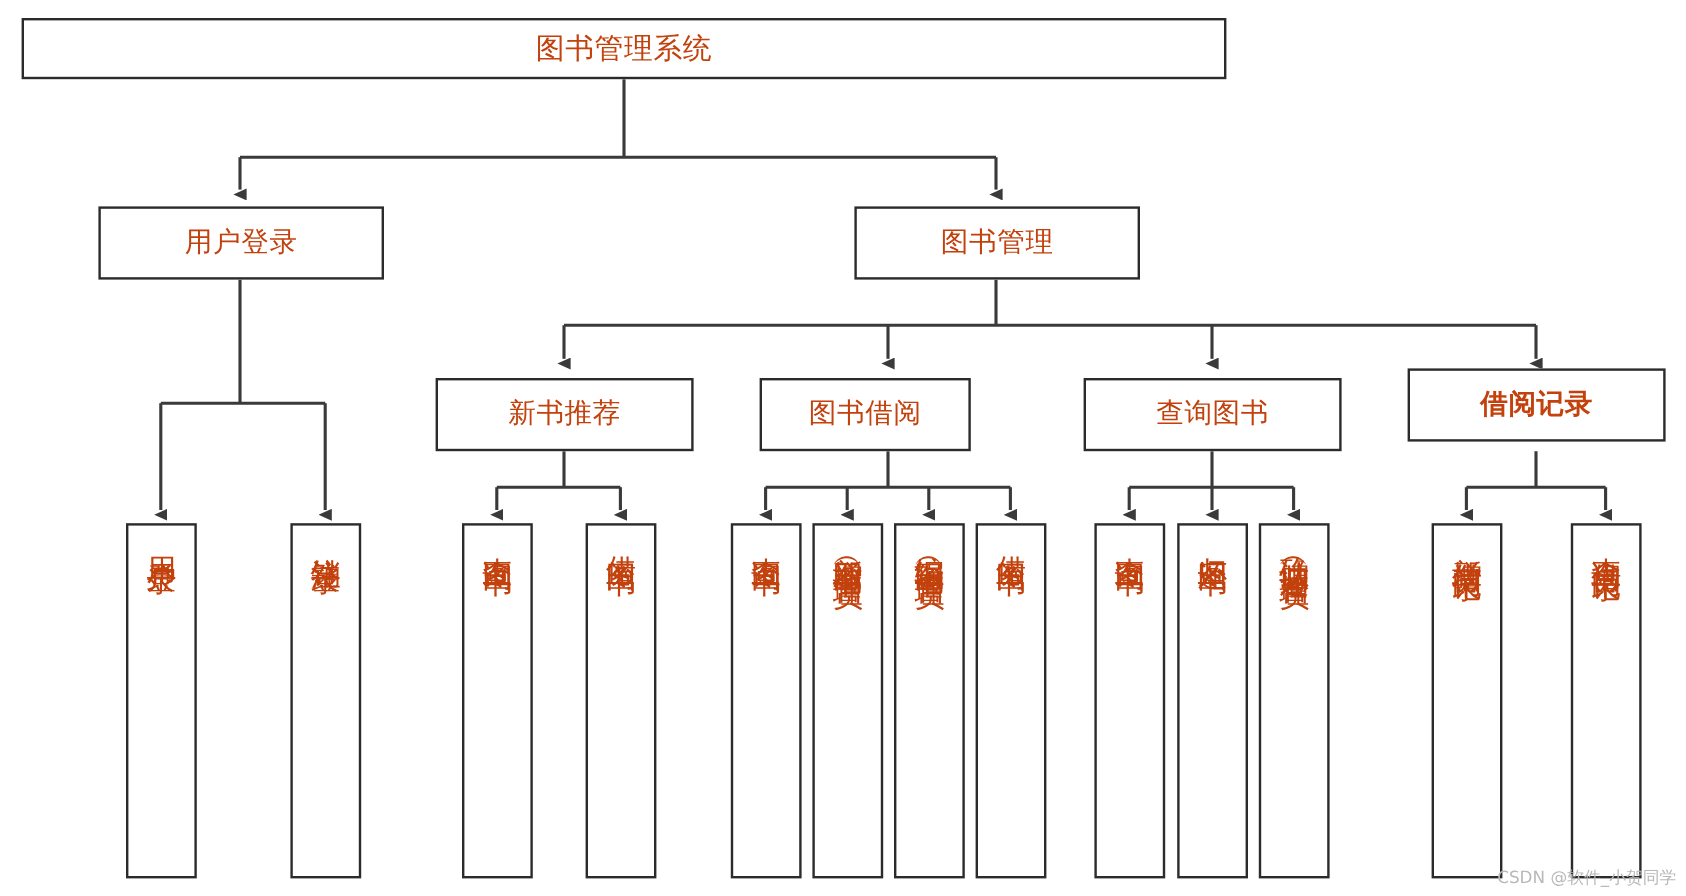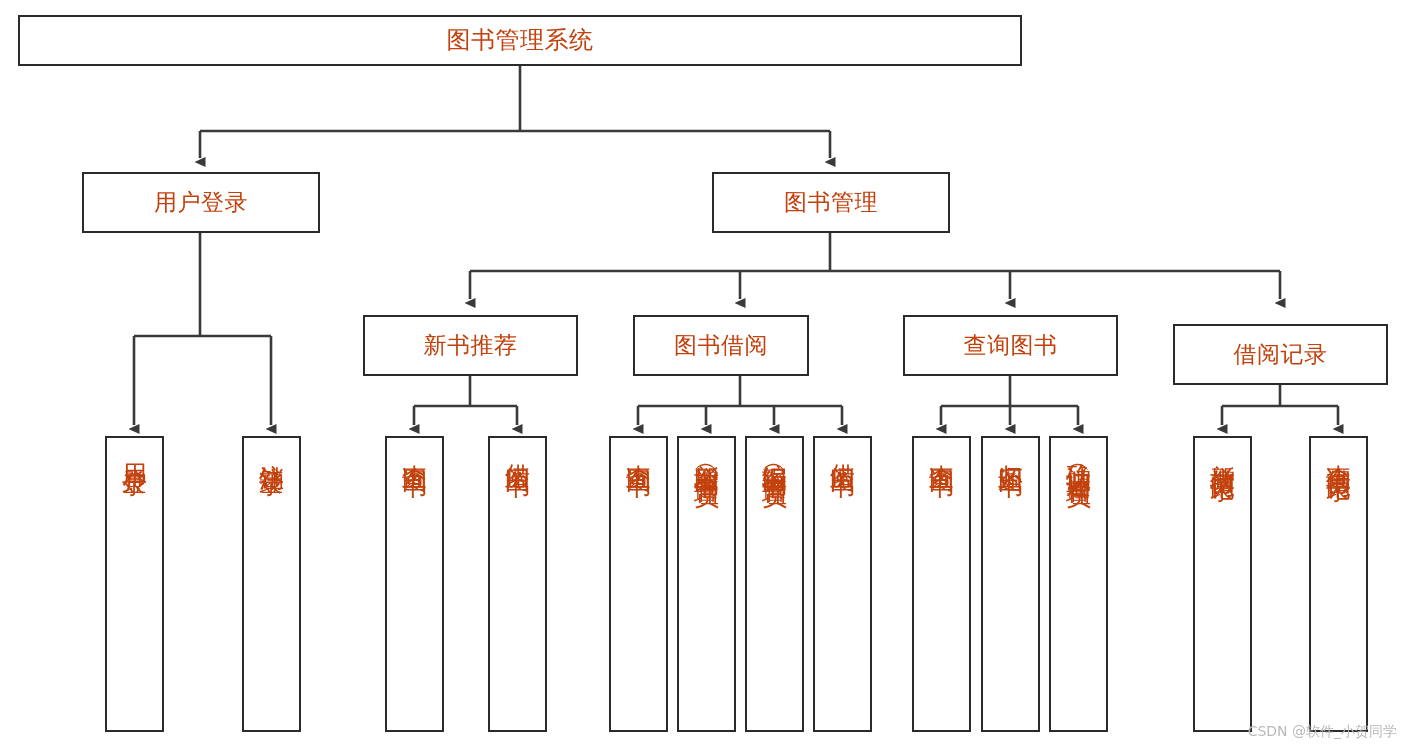--- a/index.html
+++ b/index.html
@@ -135,21 +135,21 @@
 
   <div class="node horizontal" style="left:363px; top:315px; width:215px; height:61px;">
     <span class="label">新书推荐</span>
   </div>
   <div class="node horizontal" style="left:633px; top:315px; width:176px; height:61px;">
     <span class="label">图书借阅</span>
   </div>
   <div class="node horizontal" style="left:903px; top:315px; width:215px; height:61px;">
     <span class="label">查询图书</span>
   </div>
-  <div class="node horizontal" style="left:1173px; top:324px; width:215px; height:61px;">
+  <div class="node horizontal" style="left:1173px; top:307px; width:215px; height:61px;font-weight:bold;">
     <span class="label">借阅记录</span>
   </div>
 
   <div class="node vertical" style="left:105px; top:436px; width:59px; height:296px;">
     <span class="label">用户登录</span>
   </div>
   <div class="node vertical" style="left:242px; top:436px; width:59px; height:296px;">
     <span class="label">注销登录</span>
   </div>
 

